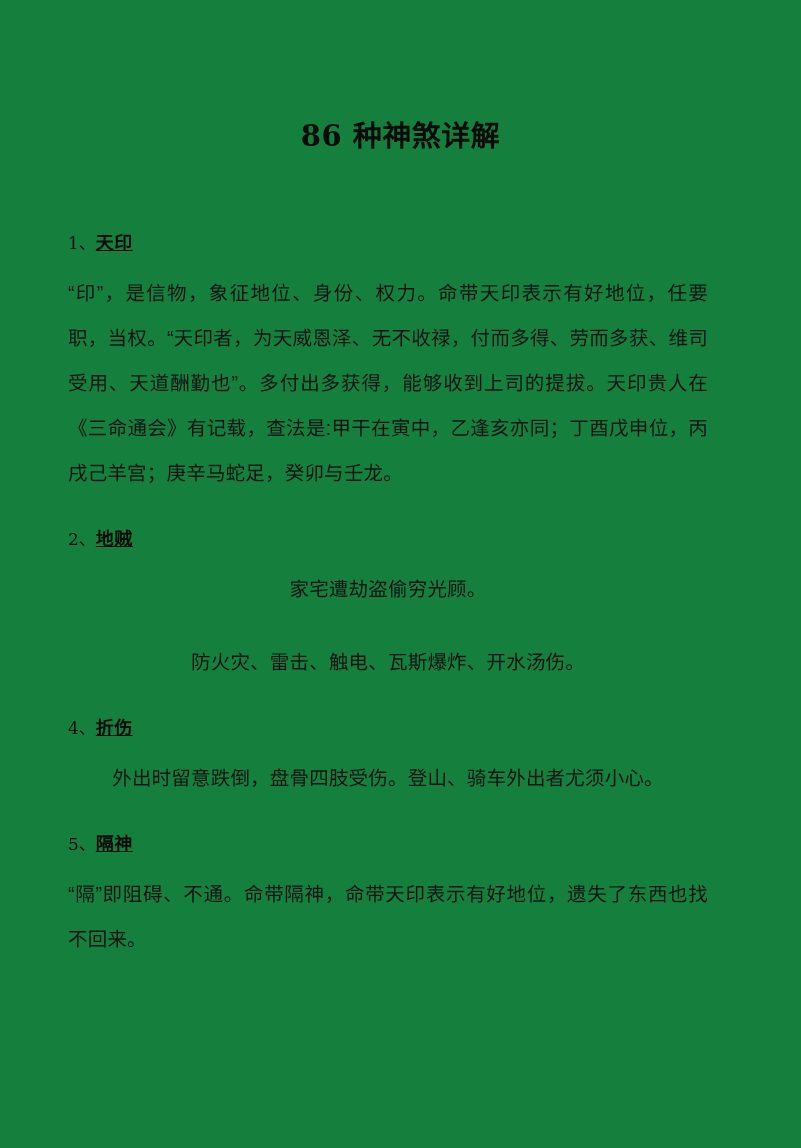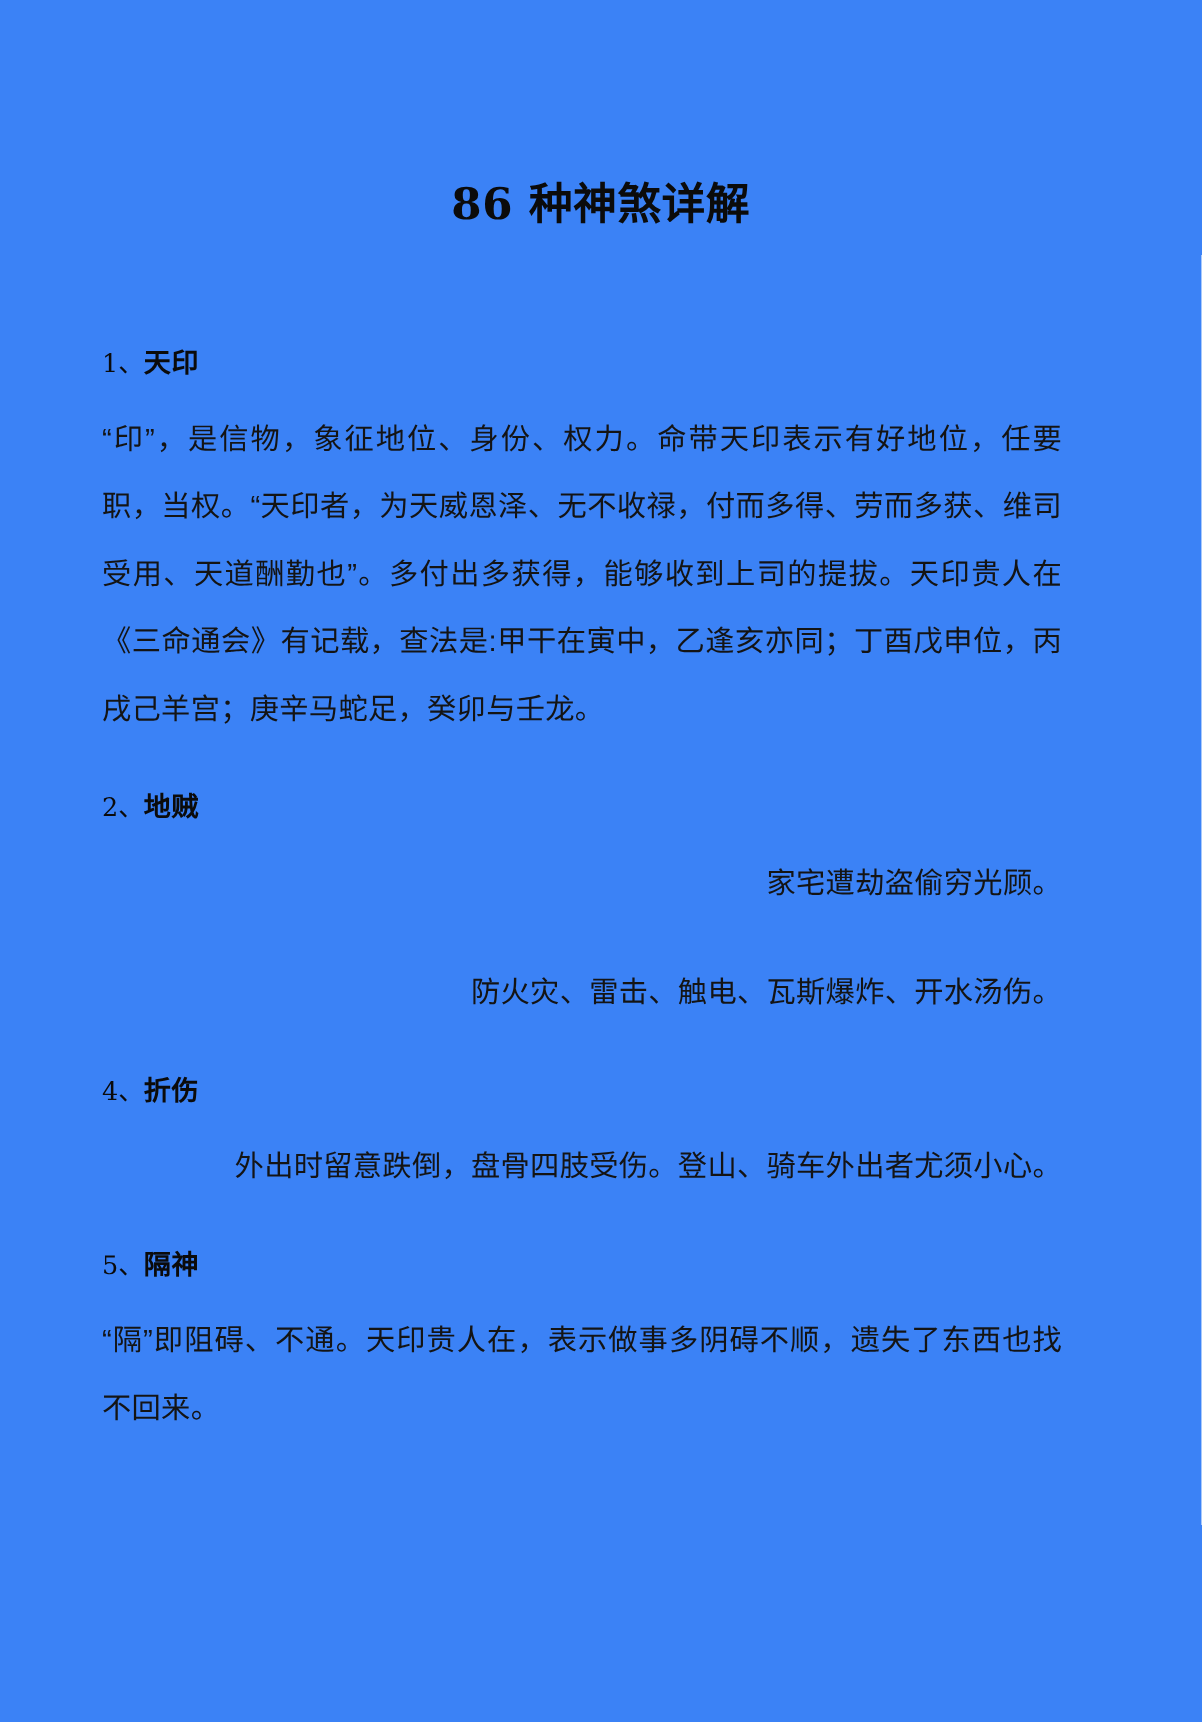--- a/index.html
+++ b/index.html
@@ -11,21 +11,21 @@
   body {
     font-family: "DejaVu Serif", "Liberation Serif", serif;
     color: #111111;
     -webkit-font-smoothing: antialiased;
   }
   .page {
     position: relative;
     width: 801px;
     height: 1148px;
     margin: 0 auto;
-    background: #3b82f6;
+    background: #15803d;
     overflow: hidden;
     box-sizing: border-box;
   }
   .doc-title {
     position: absolute;
     top: 112px;
     left: 0;
     width: 801px;
     text-align: center;
     font-size: 29px;
@@ -56,33 +56,34 @@
   .sec-num {
     font-weight: normal;
     font-family: "DejaVu Serif", "Liberation Serif", serif;
     font-size: 17px;
   }
   .sec-name {
     font-weight: bold;
     font-family: "DejaVu Sans", "Liberation Sans", sans-serif;
     font-size: 18px;
     letter-spacing: 0.5px;
+    text-decoration: underline;
   }
   .sec-body {
     font-size: 19.5px;
     line-height: 45px;
     text-align: justify;
     text-justify: inter-ideograph;
     color: #141414;
     font-family: Liberation Sans, sans-serif;
     letter-spacing: 0.2px;
     width: 640px;
   }
   .sec-body.nowrap-short {
-    text-align: right;
+    text-align: center;
   }
 </style>
 </head>
 <body>
 
 <div class="page">
 
   <div class="doc-title">86 种神煞详解</div>
 
   <div class="body-area">
@@ -109,17 +110,17 @@
       <div class="sec-heading">
         <span class="sec-num">4、</span><span class="sec-name">折伤</span>
       </div>
       <div class="sec-body nowrap-short">外出时留意跌倒，盘骨四肢受伤。登山、骑车外出者尤须小心。</div>
     </div>
 
     <div class="section">
       <div class="sec-heading">
         <span class="sec-num">5、</span><span class="sec-name">隔神</span>
       </div>
-      <div class="sec-body">“隔”即阻碍、不通。天印贵人在，表示做事多阴碍不顺，遗失了东西也找不回来。</div>
+      <div class="sec-body">“隔”即阻碍、不通。命带隔神，命带天印表示有好地位，遗失了东西也找不回来。</div>
     </div>
 
   </div>
 </div>
 
 </body></html>

